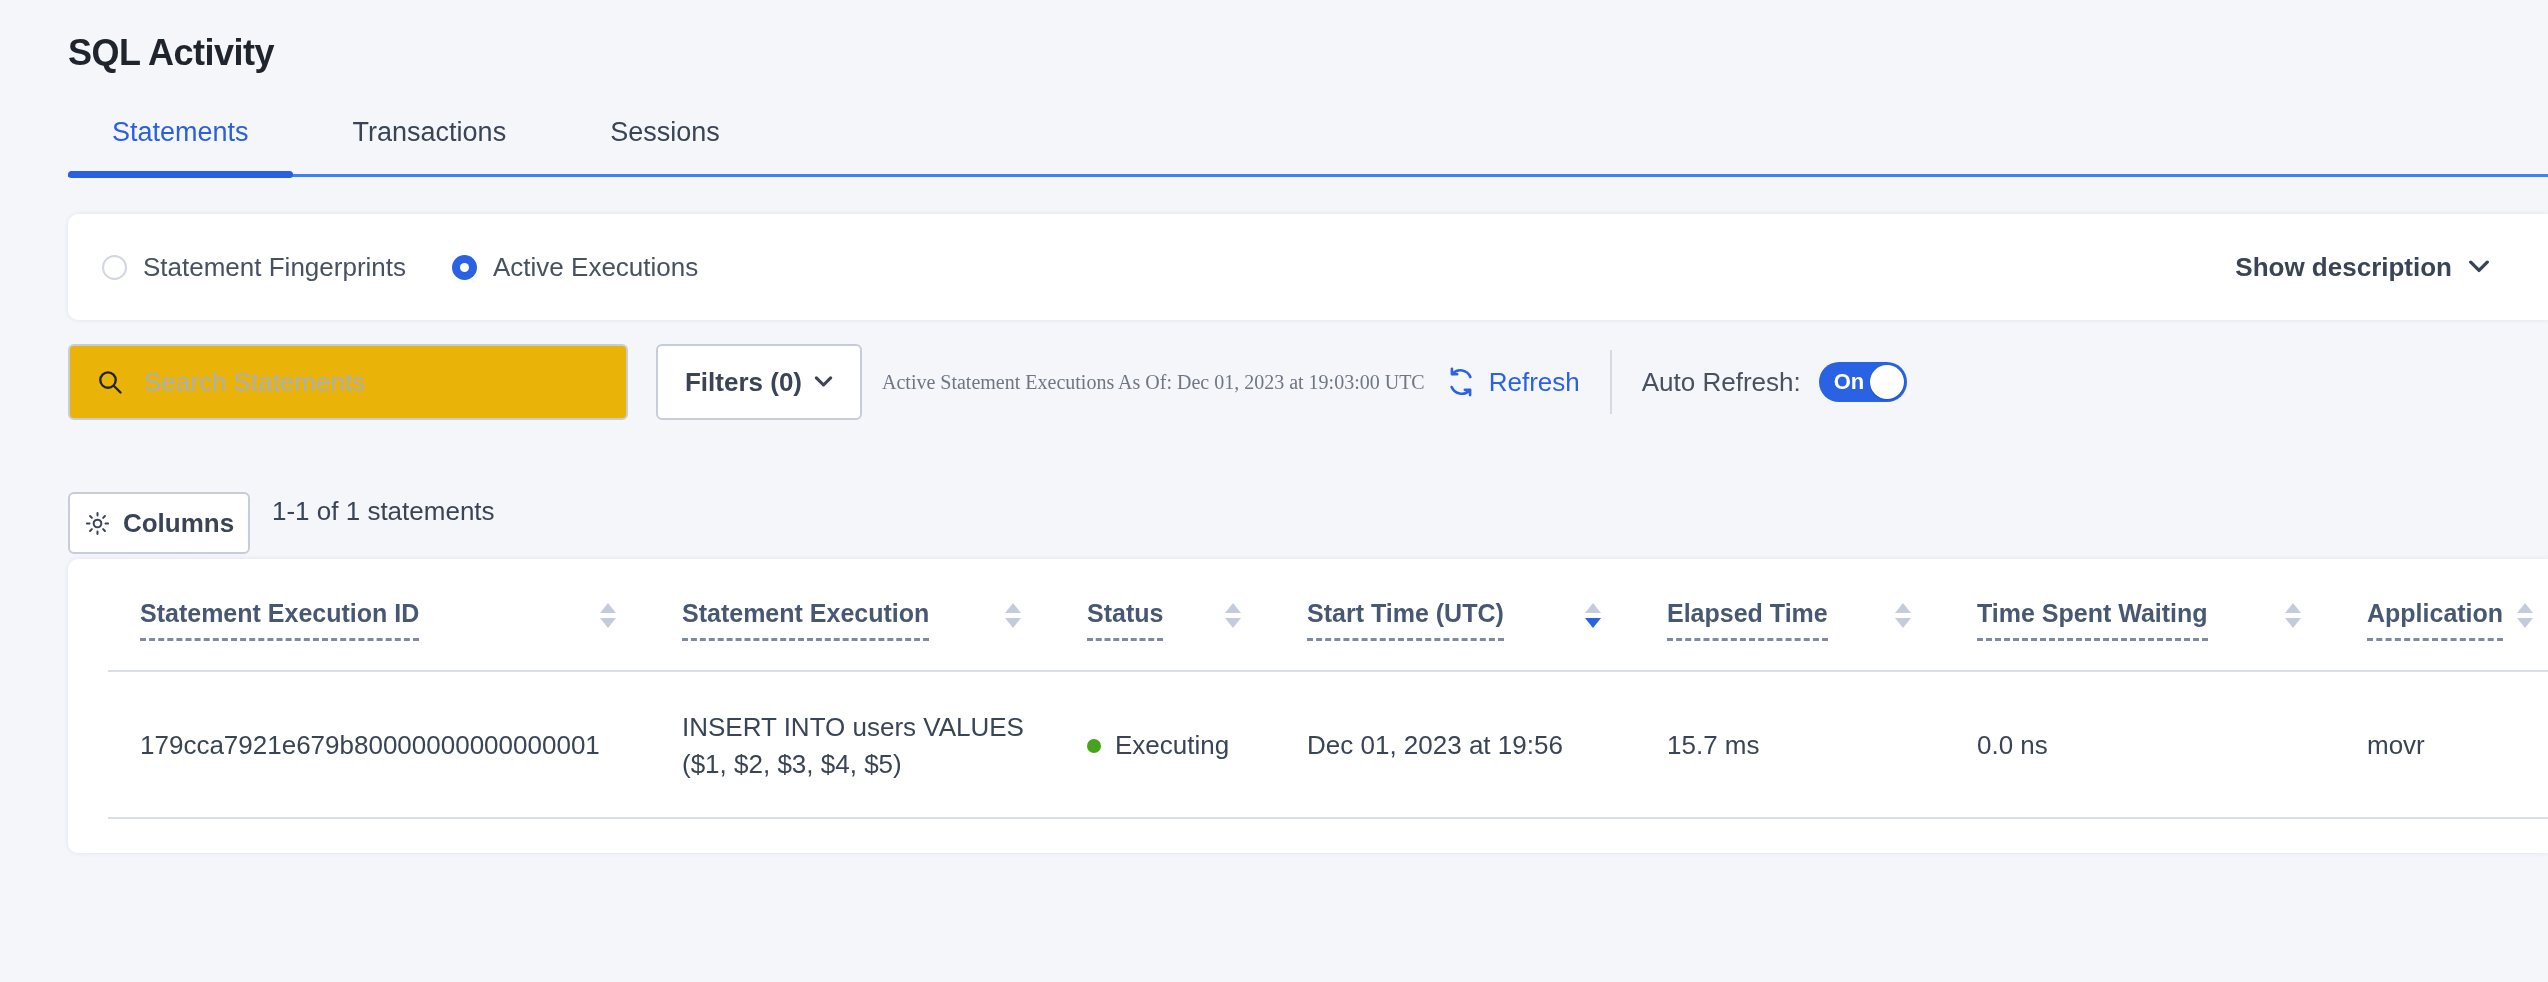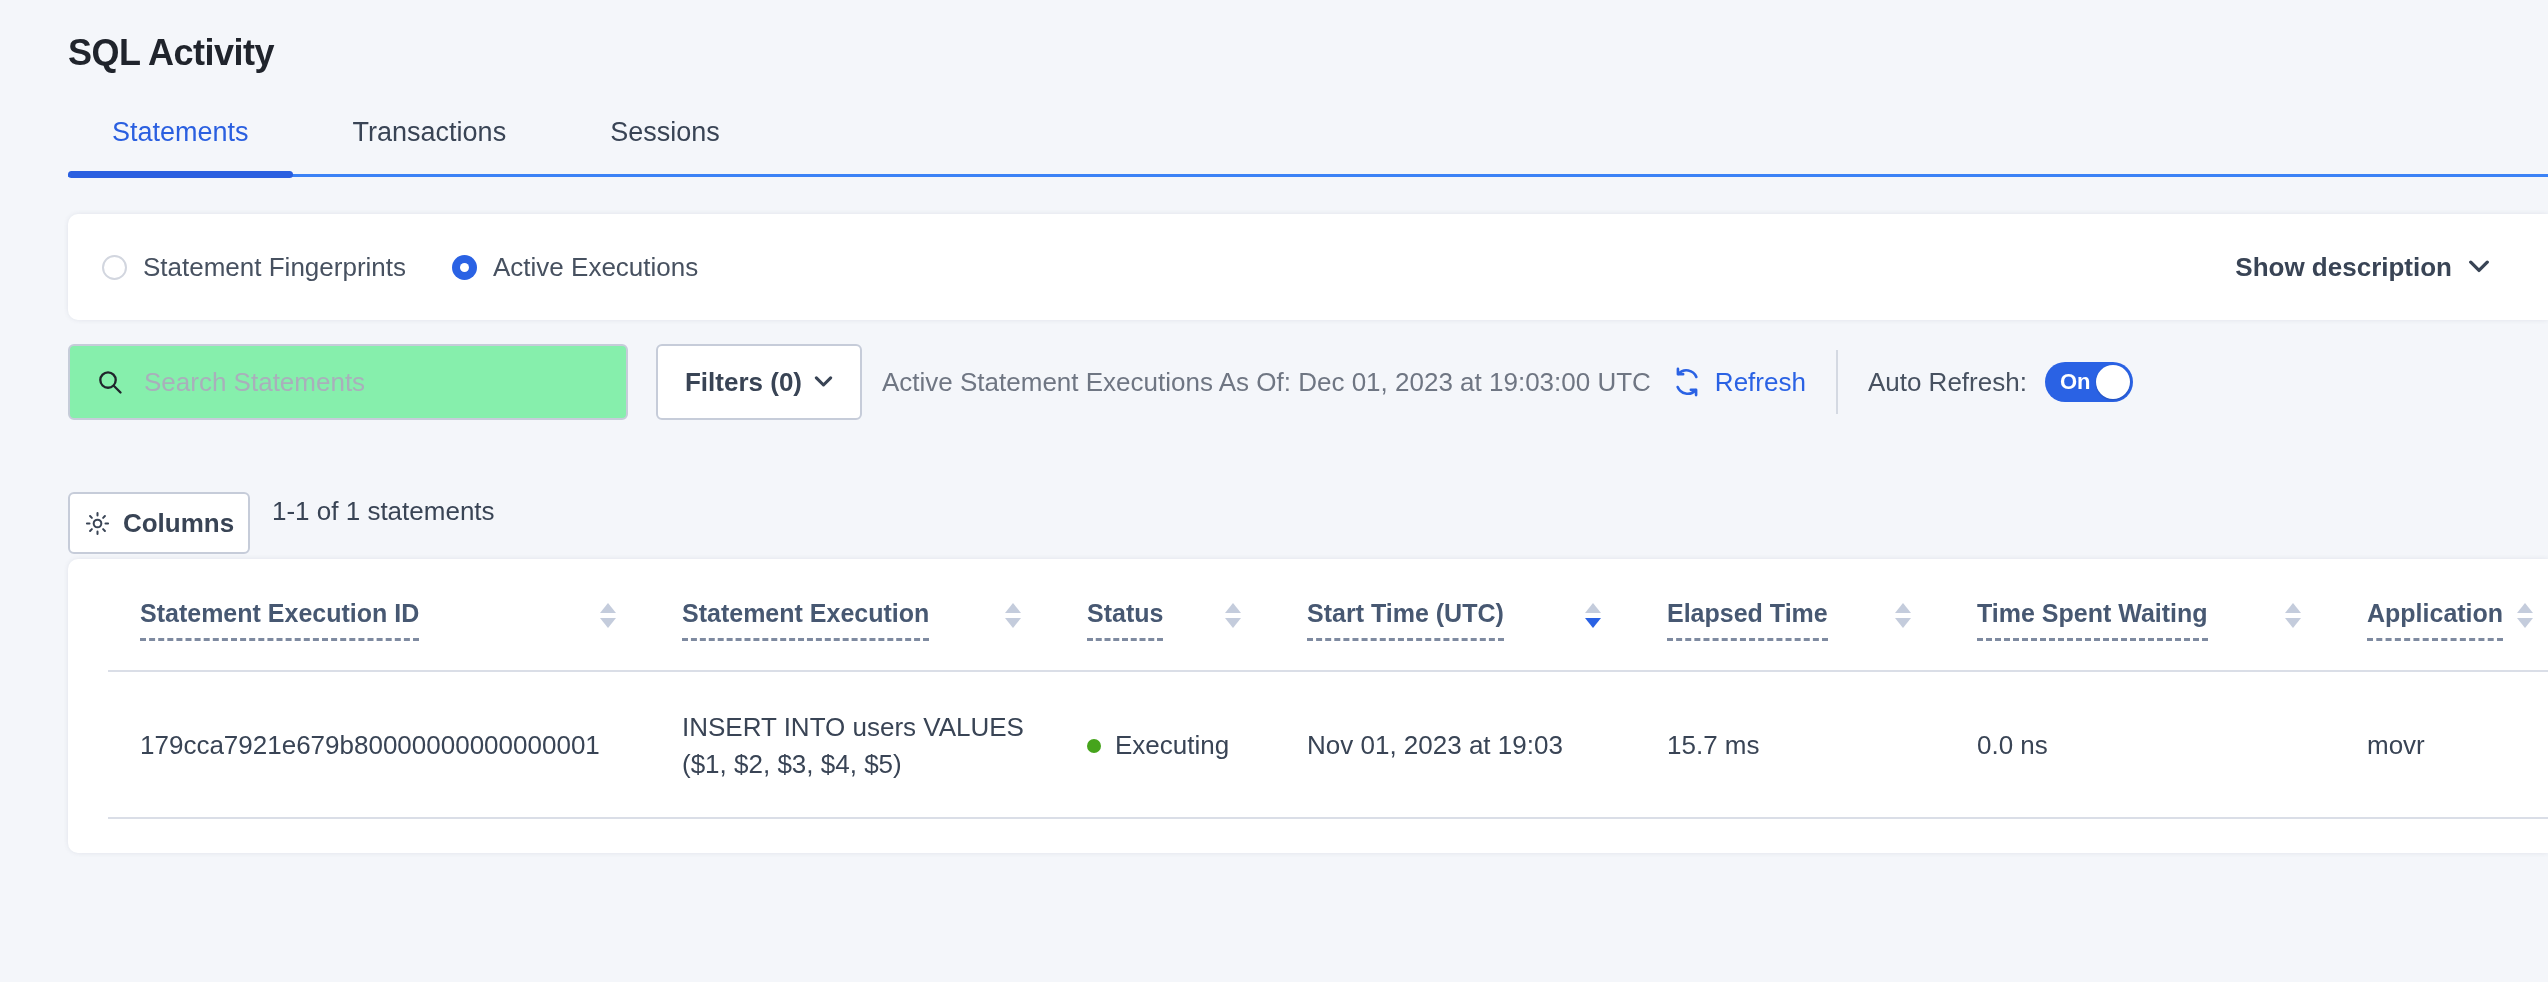--- a/index.html
+++ b/index.html
@@ -58,37 +58,37 @@
     width:9px; height:9px; border-radius:50%; background:#fff;
   }
   .radio-label { font-size:26px; color:#475160; margin-left:16px; }
 
   .show-desc { display:flex; align-items:center; cursor:pointer; }
   .show-desc span { font-size:26px; font-weight:600; color:#394455; margin-right:16px; }
 
   
   .toolbar { margin:24px 0 0 68px; height:76px; display:flex; align-items:center; }
   .search-box {
-    width:560px; height:76px; background:#86efac;
+    width:560px; height:76px; background:#eab308;
     border:2px solid #c6ccd9; border-radius:6px;
     display:flex; align-items:center; padding:0 18px 0 26px;
   }
   .search-box input {
     border:none; outline:none; flex:1; margin-left:20px;
     font-size:26px; color:#394455; font-family:inherit; background:transparent;
   }
   .search-box input::placeholder { color:#a9afbb; }
   .btn {
     background:#fff; border:2px solid #c6ccd9; border-radius:6px;
     display:flex; align-items:center; justify-content:center;
     cursor:pointer; font-family:inherit;
   }
   .filters-btn { width:206px; height:76px; margin-left:28px; }
   .filters-btn span { font-size:26px; font-weight:600; color:#394455; margin-right:12px; }
-  .asof { margin-left:20px; font-size:26px; color:#6f7683; white-space:nowrap; }
+  .asof { margin-left:20px; font-size:20px; color:#6f7683; white-space:nowrap;font-family:Liberation Serif, serif; }
   .refresh { display:flex; align-items:center; cursor:pointer; margin-left:20px; }
   .refresh span { font-size:26px; font-weight:500; color:#2a62e4; margin-left:12px; }
   .vdiv { width:2px; height:64px; background:#d4d9e2; margin:0 30px; }
   .autorefresh-label { font-size:26px; color:#475160; margin-right:18px; white-space:nowrap; }
   .toggle {
     width:88px; height:40px; border-radius:20px; background:#2a62e4;
     position:relative; cursor:pointer; display:flex; align-items:center;
   }
   .toggle-text { color:#fff; font-size:22px; font-weight:700; margin-left:15px; }
   .toggle-knob {
@@ -282,20 +282,20 @@
     <div class="tr trow">
       <div class="td">179cca7921e679b80000000000000001</div>
       <div class="td stmt">
         <div>INSERT INTO users VALUES</div>
         <div>($1, $2, $3, $4, $5)</div>
       </div>
       <div class="td">
         <span class="status-dot" style="background: rgb(70, 164, 28);"></span>
         <span>Executing</span>
       </div>
-      <div class="td">Nov 01, 2023 at 19:03</div>
+      <div class="td">Dec 01, 2023 at 19:56</div>
       <div class="td">15.7 ms</div>
       <div class="td">0.0 ns</div>
       <div class="td">movr</div>
     </div>
   </div>
 
 </div>
 
 </body></html>

